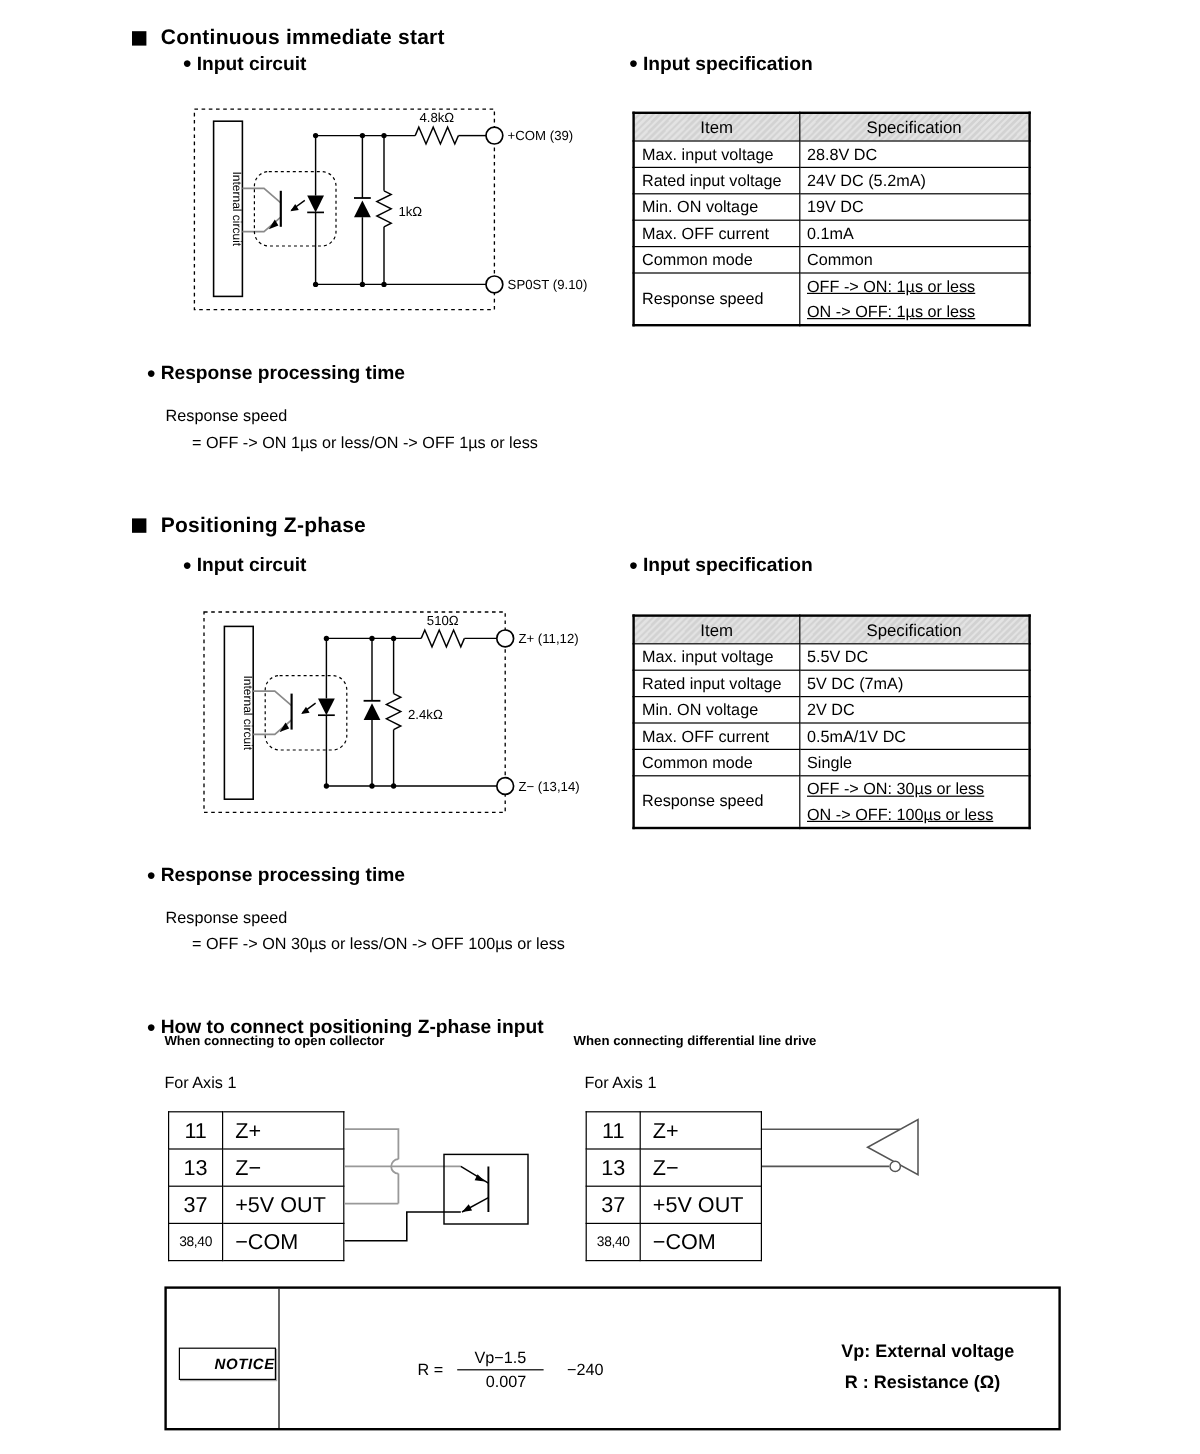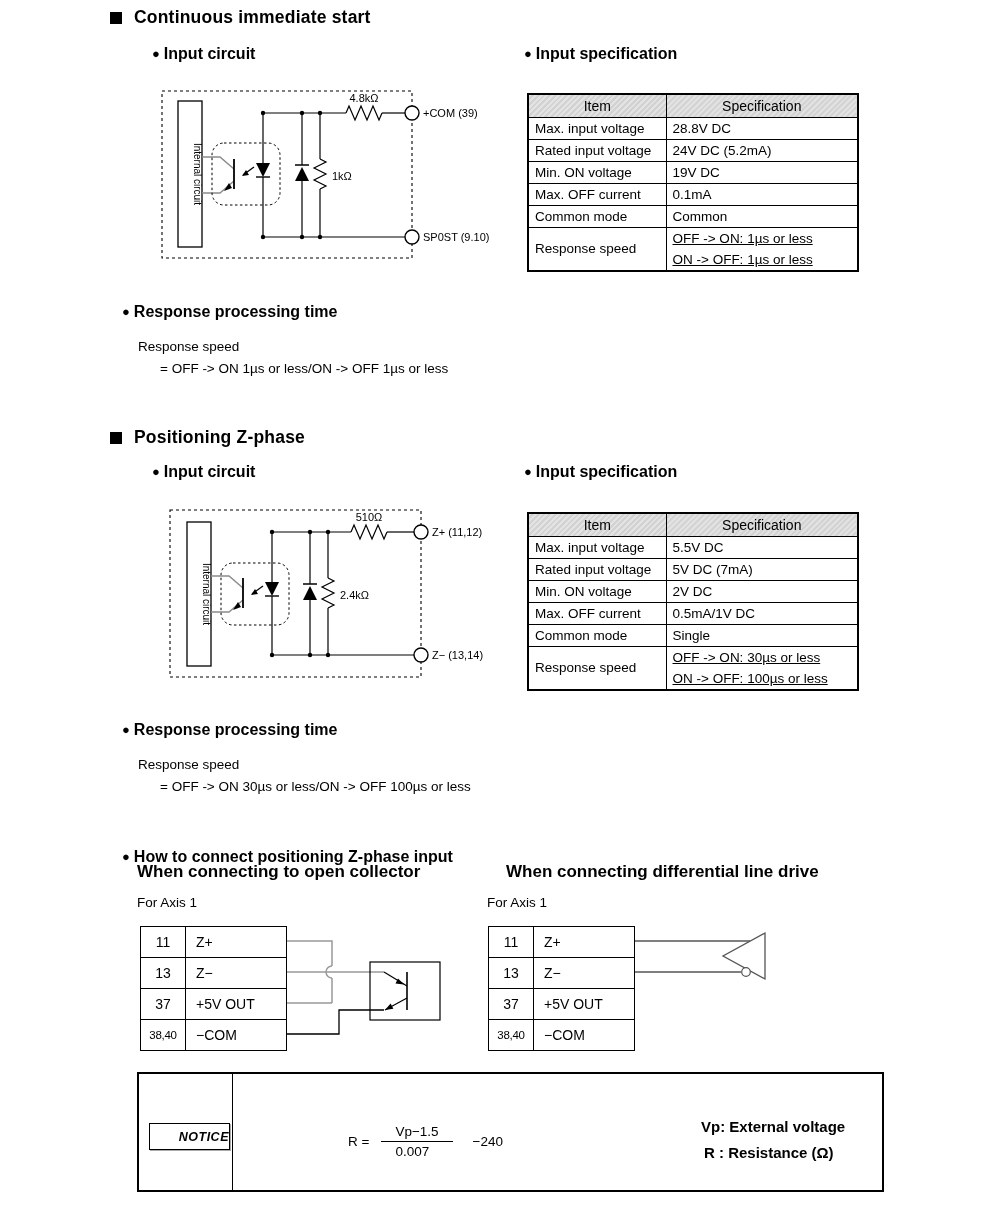--- a/index.html
+++ b/index.html
@@ -10,65 +10,65 @@
   }
   .abs { position:absolute; }
 
   
   .sec-title { display:flex; align-items:center; font-size:17.5px; font-weight:bold; letter-spacing:0.2px; }
   .sq { width:12px; height:12px; background:#000; display:inline-block; margin-right:12px; flex:0 0 auto; }
   .bullet-h { display:flex; align-items:center; font-size:16px; font-weight:bold; }
   .dot::before { content:"●"; font-size:13px; margin-right:4px; position:relative; top:-1px; }
 
   .body-text { font-size:13.5px; }
-  .bold-sm { font-size:17px; font-weight:bold; }
+  .bold-sm { font-size:11px; font-weight:bold; }
 
   
   table.spec { border-collapse:collapse; width:330px; border:2px solid #000; table-layout:fixed; }
   table.spec th, table.spec td { border:1px solid #000; font-size:13.5px; padding:0 0 0 6px; height:22px; vertical-align:middle; }
   table.spec th {
     font-weight:normal; text-align:center; padding:0; height:23px; font-size:14px;
     background:repeating-linear-gradient(135deg,#e3e3e3 0 2px,#d2d2d2 2px 4px);
   }
   table.spec col.c1 { width:138px; }
   table.spec col.c2 { width:192px; }
   table.spec td.two-line { padding:0 0 0 6px;text-decoration:underline; }
   table.spec td.two-line div { height:21px; line-height:21px; }
 
   
   table.pins { border-collapse:collapse; width:147px; border:1.5px solid #000; table-layout:fixed; }
-  table.pins td { border:1px solid #000; height:31px; font-size:14px; vertical-align:middle; }
+  table.pins td { border:1px solid #000; height:31px; font-size:18px; vertical-align:middle; }
   table.pins col.p1 { width:45px; }
   table.pins td.no { text-align:center; }
   table.pins td.nm { padding-left:10px; }
   table.pins td.small { font-size:11.5px; letter-spacing:-0.3px;margin-left:48px; }
 
   
   .notice-box { width:747px; height:120px; border:2px solid #000; position:absolute; background:#fff; }
   .notice-divider { position:absolute; left:93px; top:0; width:0; height:116px; border-left:1.5px solid #000; }
   .notice-label-box { position:absolute; left:10px; top:49px; width:81px; height:27px;
     border:1.5px solid #000; box-shadow:1px 1px 0 #aaa; display:flex; align-items:center; justify-content:flex-end;
     font-style:italic; font-weight:bold; font-size:12.5px; letter-spacing:0.5px; }
   .notice-text { position:absolute; left:101px; top:5px; width:640px; font-size:12.5px; font-weight:bold; line-height:21px; }
   .formula { position:absolute; left:209px; top:50px; display:flex; align-items:center; font-size:13.5px; }
-  .formula .frac { margin-left:12px; text-align:left; }
+  .formula .frac { margin-left:12px; text-align:right; }
   .formula .frac .num { padding:0 14px 2px 14px; }
   .formula .frac .den { padding:2px 14px 0 14px; border-top:1.4px solid #000; }
   .formula .suffix { margin-left:20px; }
   .legend { position:absolute; left:562px; top:40px; font-weight:bold; font-size:15px; line-height:26px; }
   .legend div:last-child { padding-left:3px; }
 
   svg text { font-family:"Liberation Sans", sans-serif; }
 </style>
 </head>
 <body>
 
 <div>
 
-  <div class="abs sec-title" style="left:110px;top:7px">
+  <div class="abs sec-title" style="left:110px;top:21px">
     <span class="sq"></span>
     <span>Continuous immediate start</span>
   </div>
 
   <div class="abs bullet-h" style="left:152px;top:45px">
     <span class="dot"></span>
     <span>Input circuit</span>
   </div>
   <div class="abs bullet-h" style="left:524px;top:45px">
     <span class="dot"></span>
@@ -306,21 +306,21 @@
     <path d="M0,46 H97" fill="none" stroke="#999" stroke-width="1.5"></path>
     <rect x="83" y="36" width="70" height="58" fill="none" stroke="#000" stroke-width="1.2"></rect>
     <line x1="120" y1="46" x2="120" y2="84" stroke="#000" stroke-width="1.6"></line>
     <path d="M97,46 L120,60" fill="none" stroke="#000" stroke-width="1.2"></path>
     <polygon points="117,58.5 108.5,57.5 111,52.5" fill="#000"></polygon>
     <path d="M120,72 L98,84" fill="none" stroke="#000" stroke-width="1.2"></path>
     <polygon points="98,84 106.4,82.8 103.6,77.6" fill="#000"></polygon>
     <path d="M0,108 H52 V84 H97" fill="none" stroke="#000" stroke-width="1.3"></path>
   </svg>
 
-  <div class="abs bold-sm" style="left:506px;top:862px">When connecting differential line drive</div>
+  <div class="abs bold-sm" style="left:478px;top:862px">When connecting differential line drive</div>
   <div class="abs body-text" style="left:487px;top:895px">For Axis 1</div>
   <table class="pins abs" style="left:488px;top:926px">
     <colgroup>
         <col class="p1">
         <col>
       </colgroup>
     <tbody>
         <tr>
       <td class="no">11</td>
       <td class="nm">Z+</td>

